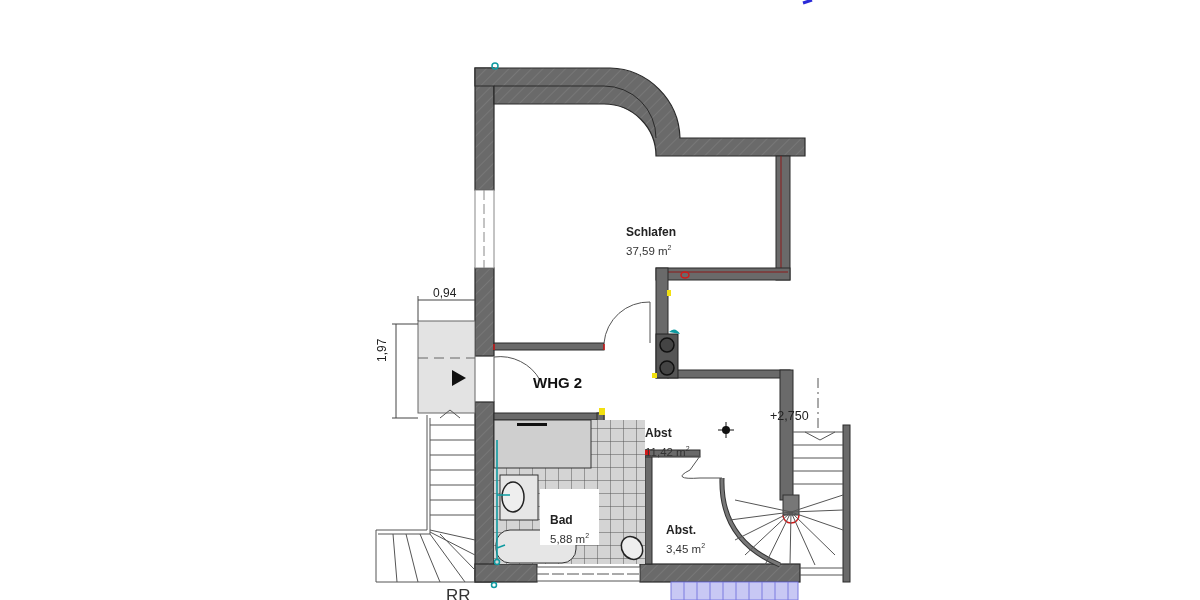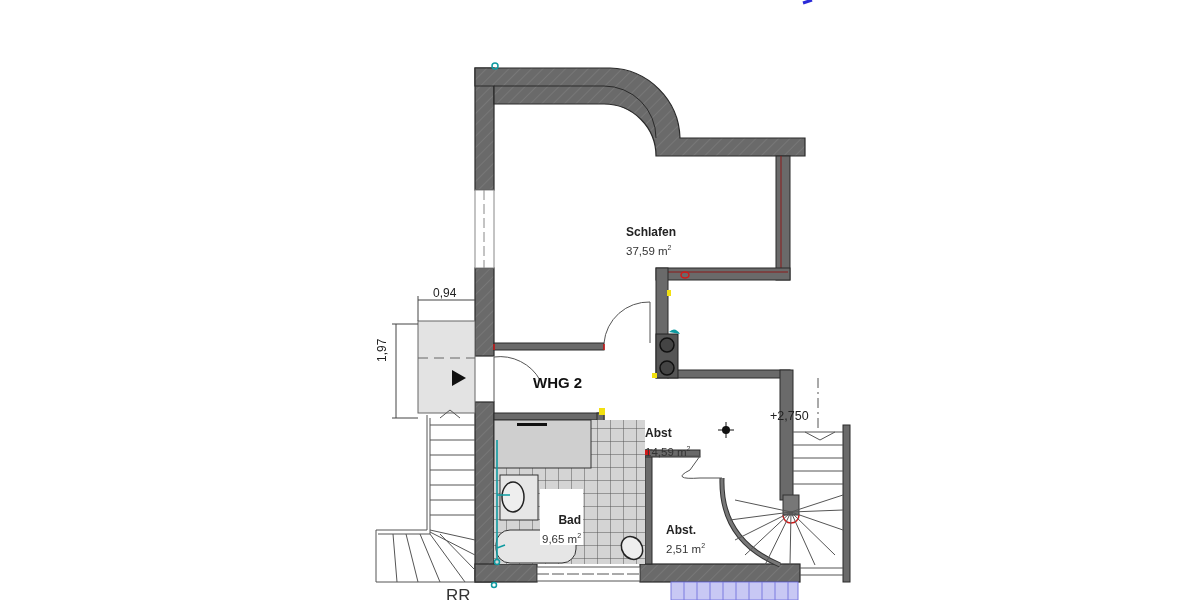--- a/index.html
+++ b/index.html
@@ -161,30 +161,30 @@
   </g>
 </svg>
 
 <div class="room-label" style="left:626px; top:201px;">
   <div class="room-name">Schlafen</div>
   <div class="room-area"><span>37,59 m</span><sup>2</sup></div>
 </div>
 
 <div class="room-label" style="left:645px; top:402px;">
   <div class="room-name">Abst</div>
-  <div class="room-area"><span>14,59 m</span><sup>2</sup></div>
+  <div class="room-area"><span>11,42 m</span><sup>2</sup></div>
 </div>
 
-<div class="room-label" style="left:540px; top:489px; background:#fff; padding:0 2px;text-align:right;">
+<div class="room-label" style="left:540px; top:489px; background:#fff; padding:0 10px;">
   <div class="room-name">Bad</div>
-  <div class="room-area"><span>9,65 m</span><sup>2</sup></div>
+  <div class="room-area"><span>5,88 m</span><sup>2</sup></div>
 </div>
 
 <div class="room-label" style="left:666px; top:499px;">
   <div class="room-name">Abst.</div>
-  <div class="room-area"><span>2,51 m</span><sup>2</sup></div>
+  <div class="room-area"><span>3,45 m</span><sup>2</sup></div>
 </div>
 
 <div class="unit-label" style="left:533px; top:374px;">WHG 2</div>
 <div class="level-label" style="left:770px; top:409px;">+2,750</div>
 <div class="dim-label" style="left:433px; top:286px;">0,94</div>
 <div class="dim-label" style="left:375px; top:362px; transform:rotate(-90deg); transform-origin:left top;">1,97</div>
 <div class="rr-label" style="left:446px; top:586px;">RR</div>
 
 </body></html>

